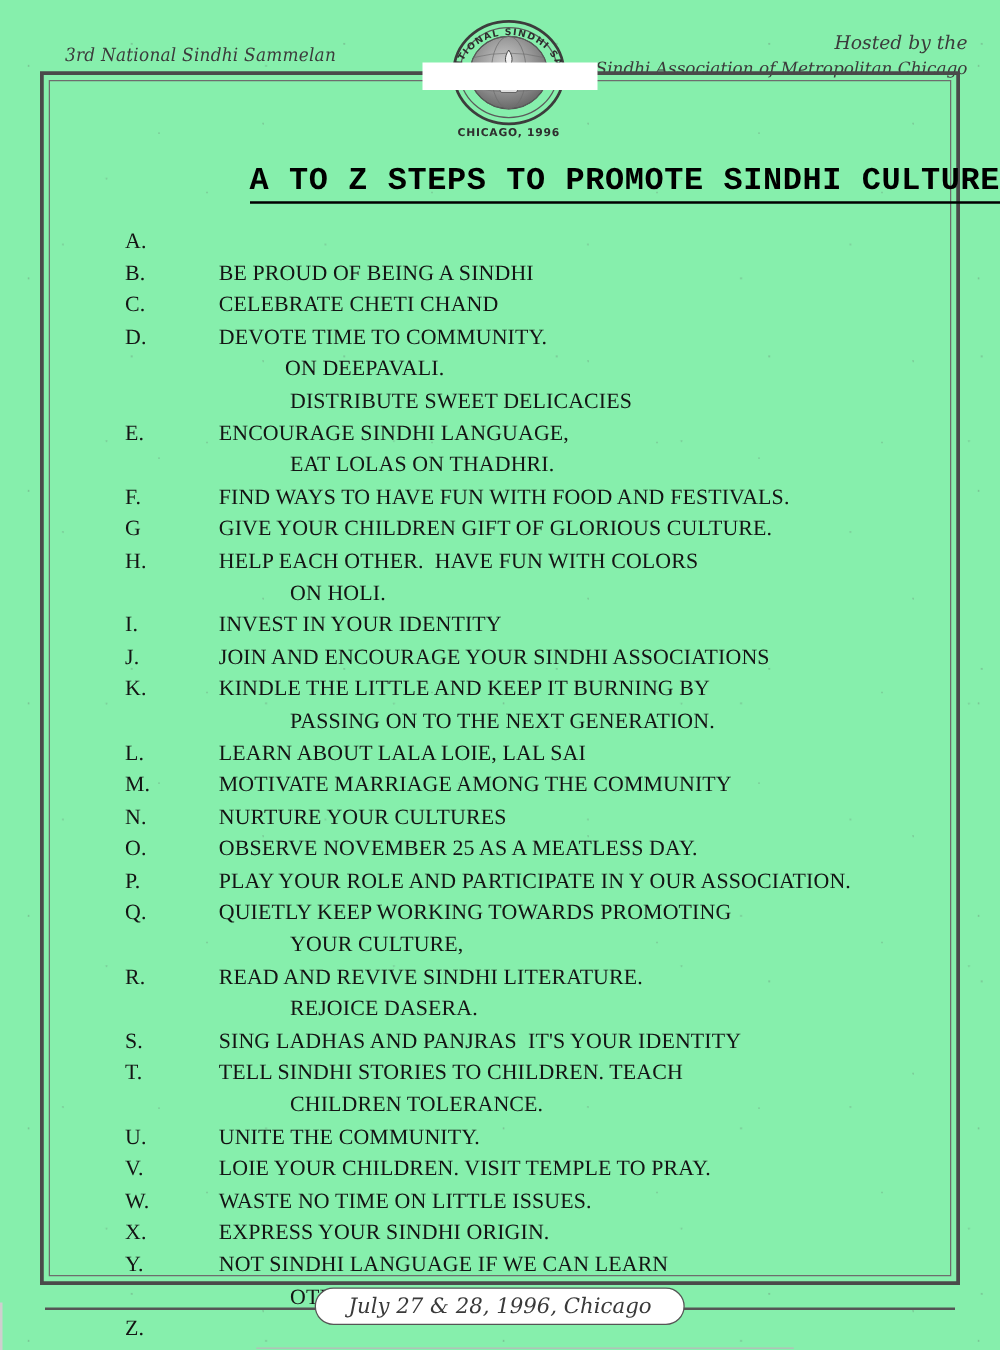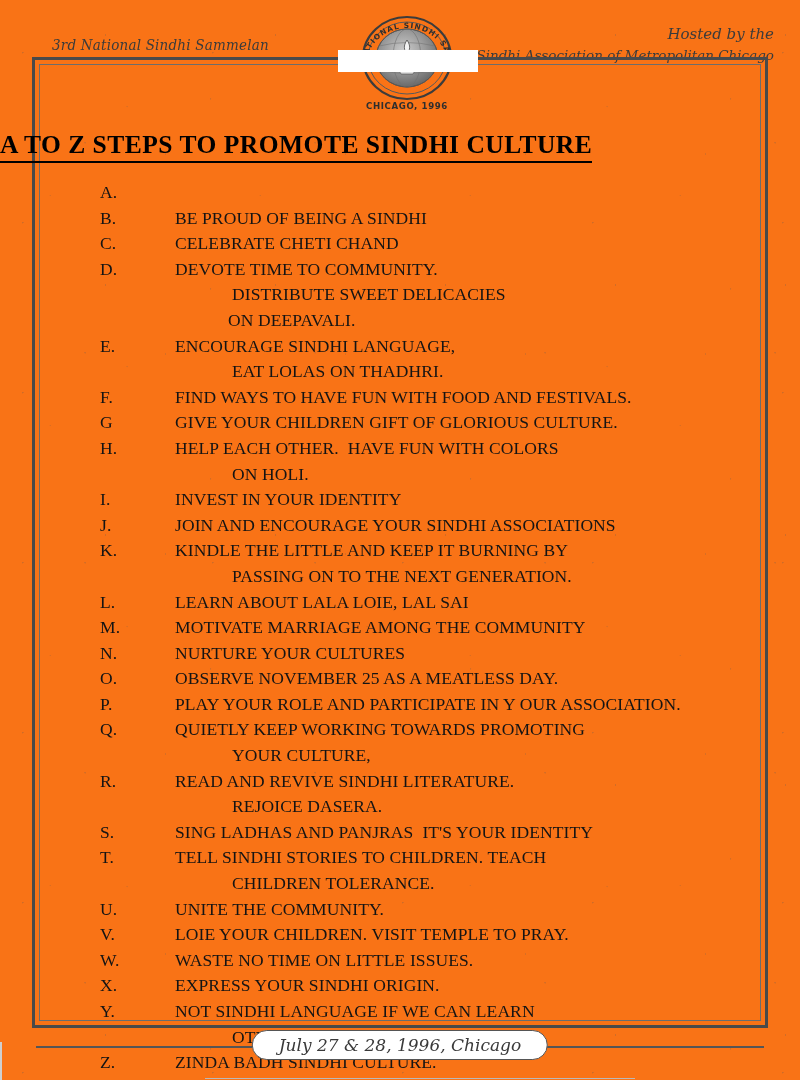--- a/index.html
+++ b/index.html
@@ -13,21 +13,21 @@
     font-family: "Liberation Serif", serif;
     position: relative;
     overflow: hidden;
     color: #111;
   }
 
   
   .page {
     position: absolute;
     inset: 0;
-    background: #f97316;
+    background: #86efac;
   }
   .scan-noise {
     position: absolute;
     inset: 0;
     pointer-events: none;
     opacity: .5;
     background-image:
       radial-gradient(circle at 12% 31%, rgba(90,90,90,.55) 0.6px, transparent 1px),
       radial-gradient(circle at 37% 68%, rgba(90,90,90,.45) 0.6px, transparent 1px),
       radial-gradient(circle at 62% 14%, rgba(90,90,90,.5) 0.6px, transparent 1px),
@@ -110,22 +110,22 @@
     background: #ffffff;
     z-index: 3;
   }
 
   
   .title {
     position: absolute;
     left: 0;
     top: 130px;
     width: 800px;
-    text-align: left;
-    font-family: Liberation Serif, serif;
+    text-align: right;
+    font-family: Liberation Mono, monospace;
     font-weight: bold;
     font-size: 25.5px;
     letter-spacing: .5px;
     color: #000;
   }
   .title span {
     border-bottom: 2.5px solid #000;
     padding-bottom: 2px;
   }
 
@@ -254,22 +254,22 @@
 
   <div class="title">
     <span>A TO Z STEPS TO PROMOTE SINDHI CULTURE</span>
   </div>
 
   <div class="list" id="az-list">
       <div class="row"><span class="letter">A.</span></div>
       <div class="row"><span class="letter">B.</span><span class="text">BE PROUD OF BEING A SINDHI</span></div>
       <div class="row"><span class="letter">C.</span><span class="text">CELEBRATE CHETI CHAND</span></div>
       <div class="row"><span class="letter">D.</span><span class="text">DEVOTE TIME TO COMMUNITY.</span></div>
+      <div class="row cont cont2"><span class="text">ON DEEPAVALI.</span></div>
       <div class="row cont"><span class="text">DISTRIBUTE SWEET DELICACIES</span></div>
-      <div class="row cont cont2"><span class="text">ON DEEPAVALI.</span></div>
       <div class="row"><span class="letter">E.</span><span class="text">ENCOURAGE SINDHI LANGUAGE,</span></div>
       <div class="row cont"><span class="text">EAT LOLAS ON THADHRI.</span></div>
       <div class="row"><span class="letter">F.</span><span class="text">FIND WAYS TO HAVE FUN WITH FOOD AND FESTIVALS.</span></div>
       <div class="row"><span class="letter">G</span><span class="text">GIVE YOUR CHILDREN GIFT OF GLORIOUS CULTURE.</span></div>
       <div class="row"><span class="letter">H.</span><span class="text">HELP EACH OTHER.  HAVE FUN WITH COLORS</span></div>
       <div class="row cont"><span class="text">ON HOLI.</span></div>
       <div class="row"><span class="letter">I.</span><span class="text">INVEST IN YOUR IDENTITY</span></div>
       <div class="row"><span class="letter">J.</span><span class="text">JOIN AND ENCOURAGE YOUR SINDHI ASSOCIATIONS</span></div>
       <div class="row"><span class="letter">K.</span><span class="text">KINDLE THE LITTLE AND KEEP IT BURNING BY</span></div>
       <div class="row cont"><span class="text">PASSING ON TO THE NEXT GENERATION.</span></div>
@@ -284,21 +284,21 @@
       <div class="row cont"><span class="text">REJOICE DASERA.</span></div>
       <div class="row"><span class="letter">S.</span><span class="text">SING LADHAS AND PANJRAS  IT'S YOUR IDENTITY</span></div>
       <div class="row"><span class="letter">T.</span><span class="text">TELL SINDHI STORIES TO CHILDREN. TEACH</span></div>
       <div class="row cont"><span class="text">CHILDREN TOLERANCE.</span></div>
       <div class="row"><span class="letter">U.</span><span class="text">UNITE THE COMMUNITY.</span></div>
       <div class="row"><span class="letter">V.</span><span class="text">LOIE YOUR CHILDREN. VISIT TEMPLE TO PRAY.</span></div>
       <div class="row"><span class="letter">W.</span><span class="text">WASTE NO TIME ON LITTLE ISSUES.</span></div>
       <div class="row"><span class="letter">X.</span><span class="text">EXPRESS YOUR SINDHI ORIGIN.</span></div>
       <div class="row"><span class="letter">Y.</span><span class="text">NOT SINDHI LANGUAGE IF WE CAN LEARN</span></div>
       <div class="row cont"><span class="text">OTHER LANGUAGES.</span></div>
-      <div class="row"><span class="letter">Z.</span><span class="text">ZINDA BADH SINDHI CULTURE.</span></div>
+      <div class="row"><span class="letter">Z.</span></div>
     </div>
 
   <div class="footer-rule"></div>
   <div class="footer-capsule">July 27 &amp; 28, 1996, Chicago</div>
 
   <div class="bottom-edge"></div>
   <div class="left-edge"></div>
 
   <div class="scan-noise"></div>
 </div>

